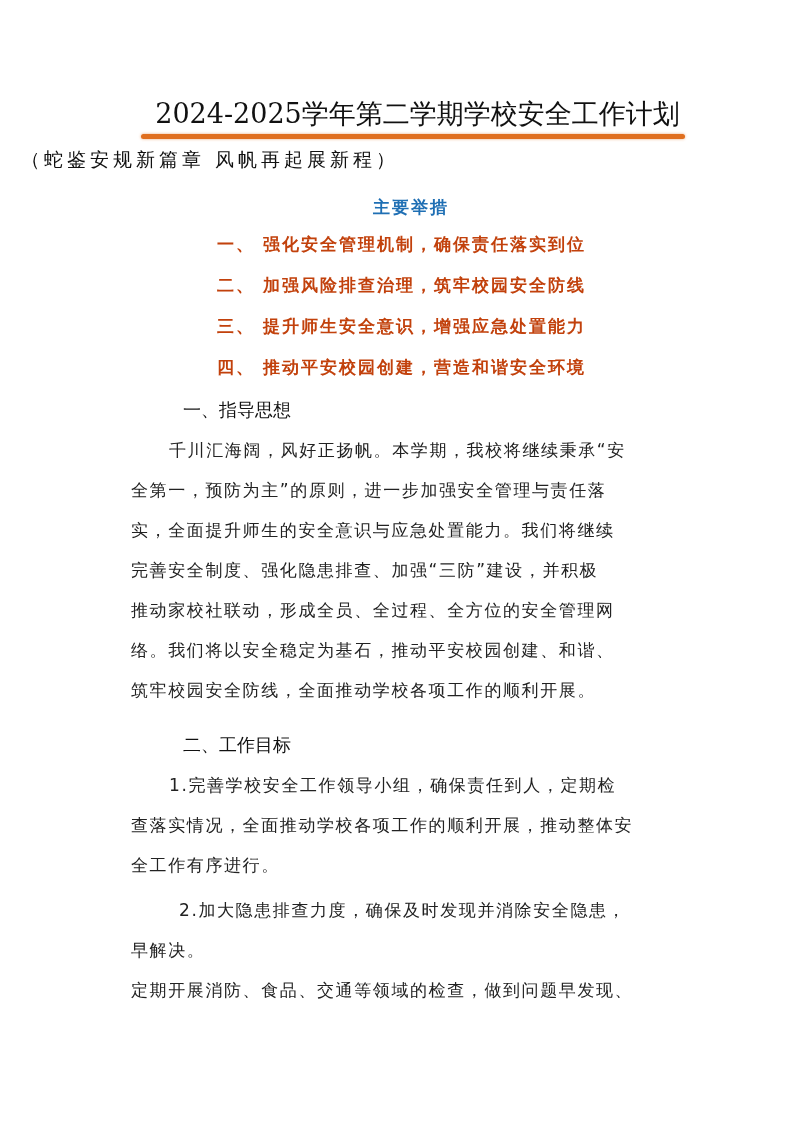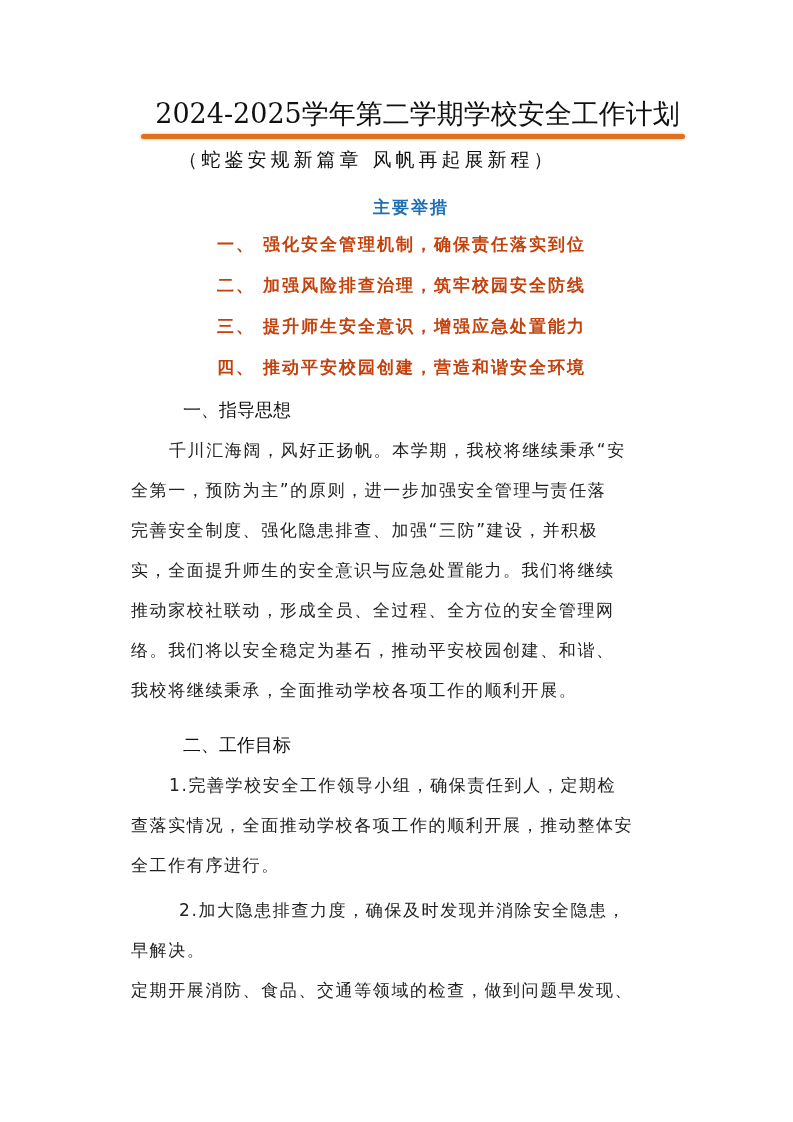--- a/index.html
+++ b/index.html
@@ -8,21 +8,21 @@
     .title {
       position: absolute; left: 0; width: 793px; top: 96px; text-align: center;
       font-family: "DejaVu Serif", "Liberation Serif", serif; font-size: 27px; color: #111;
       letter-spacing: 0px; line-height: 36px;
     }
     .title-rule {
       position: absolute; left: 120px; width: 544px; top: 134px; height: 5px;
       background: #e06f1f; border-radius: 3px; box-shadow: 0 0 3px rgba(224,111,31,0.6);
     }
     .subtitle {
-      position: absolute; left: 0; width: 693px; top: 146px; text-align: center;
+      position: absolute; left: 0; width: 693px; top: 146px; 
       font-family: "DejaVu Serif", "Liberation Serif", serif; font-size: 19px; color: #111;
       letter-spacing: 4px; line-height: 26px;
     }
     .measures-head {
       position: absolute; left: 0; width: 780px; top: 196px; text-align: center;
       font-family: "DejaVu Serif", serif; font-size: 17px; color: #1f6fb4; font-weight: bold; letter-spacing: 2px;
     }
     .measure {
       position: absolute; left: 196px; font-family: "DejaVu Serif", serif; font-size: 17px;
       color: #c2410c; font-weight: bold; letter-spacing: 2px; line-height: 24px; white-space: nowrap;
@@ -49,25 +49,25 @@
   <div class="measures-head">主要举措</div>
   <div class="measure" style="top:232px">一、 强化安全管理机制，确保责任落实到位</div>
   <div class="measure" style="top:273px">二、 加强风险排查治理，筑牢校园安全防线</div>
   <div class="measure" style="top:314px">三、 提升师生安全意识，增强应急处置能力</div>
   <div class="measure" style="top:355px">四、 推动平安校园创建，营造和谐安全环境</div>
 
   <div class="section-head" style="top:398px">一、指导思想</div>
   <div class="para" style="top:430px">
     <span class="line" style="padding-left:38px">千川汇海阔，风好正扬帆。本学期，我校将继续秉承“安</span>
     <span class="line">全第一，预防为主”的原则，进一步加强安全管理与责任落</span>
+    <span class="line">实，全面提升师生的安全意识与应急处置能力。我们将继续</span>
     <span class="line">完善安全制度、强化隐患排查、加强“三防”建设，并积极</span>
-    <span class="line">实，全面提升师生的安全意识与应急处置能力。我们将继续</span>
     <span class="line">推动家校社联动，形成全员、全过程、全方位的安全管理网</span>
     <span class="line">络。我们将以安全稳定为基石，推动平安校园创建、和谐、</span>
-    <span class="line">我校将继续秉承，全面推动学校各项工作的顺利开展。</span>
+    <span class="line">筑牢校园安全防线，全面推动学校各项工作的顺利开展。</span>
   </div>
 
   <div class="section-head" style="top:733px">二、工作目标</div>
   <div class="para" style="top:765px">
     <span class="line" style="padding-left:38px">1.完善学校安全工作领导小组，确保责任到人，定期检</span>
     <span class="line">查落实情况，全面推动学校各项工作的顺利开展，推动整体安</span>
     <span class="line">全工作有序进行。</span>
   </div>
   <div class="para" style="top:890px">
     <span class="line" style="padding-left:48px">2.加大隐患排查力度，确保及时发现并消除安全隐患，</span>

